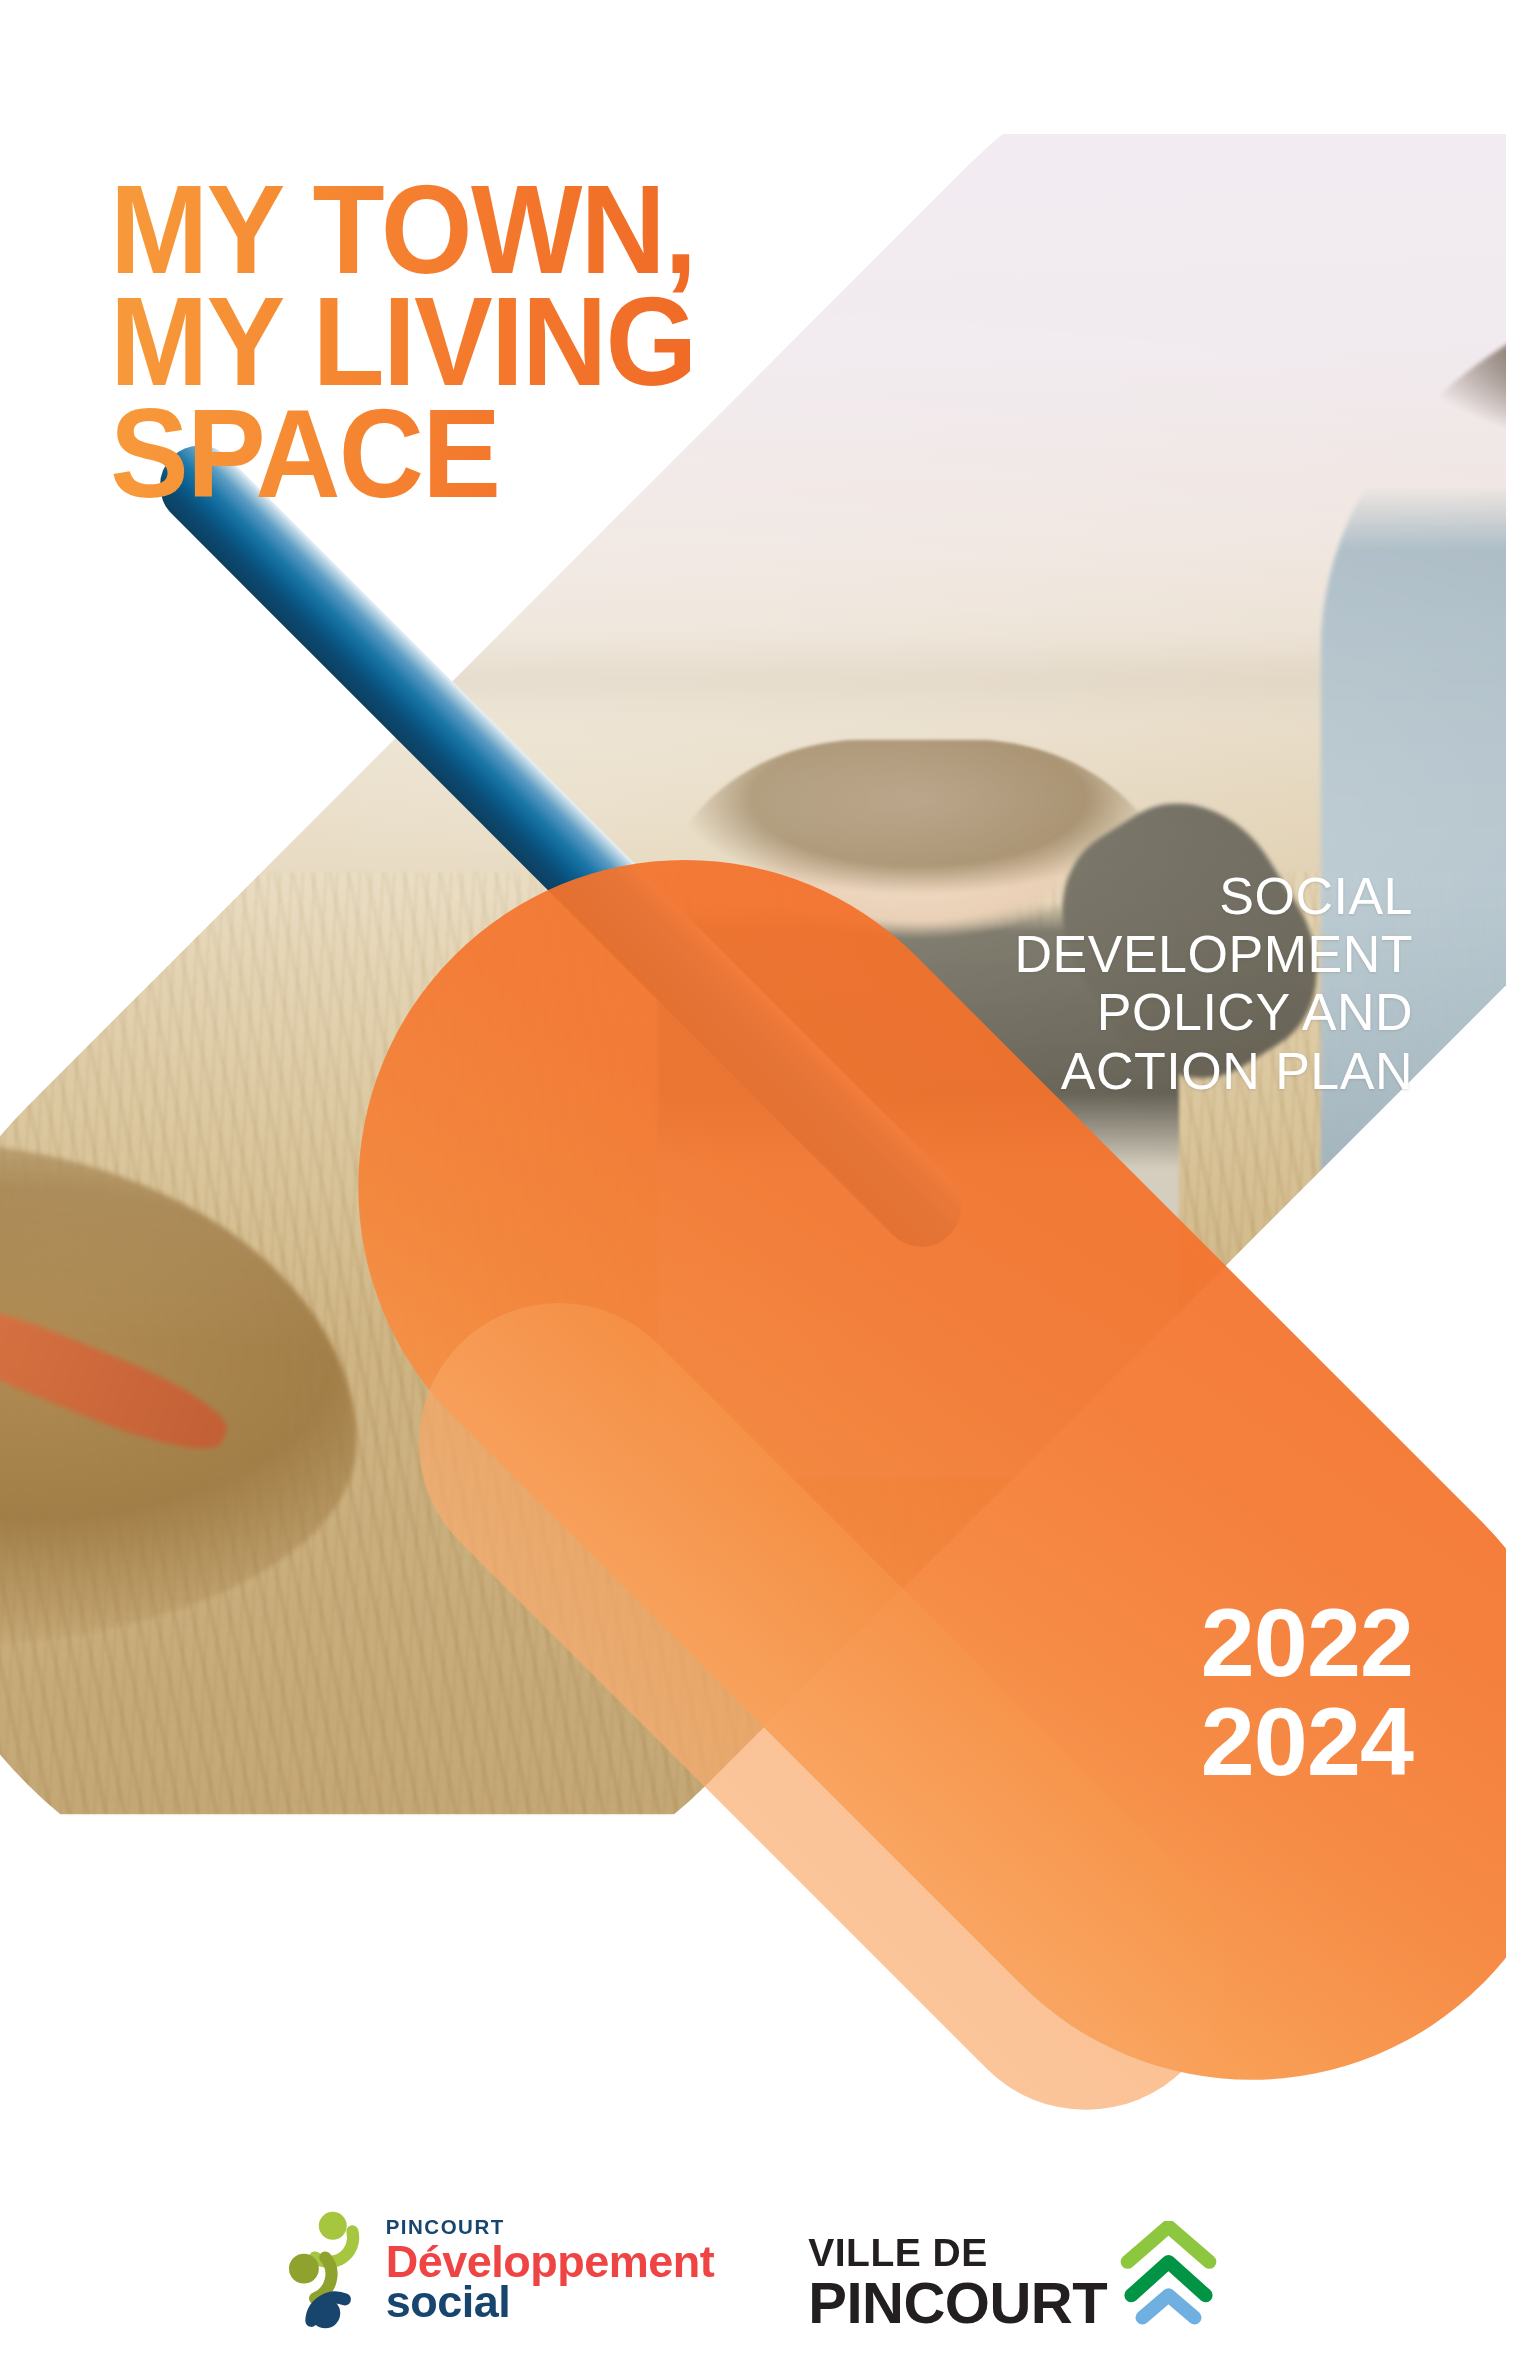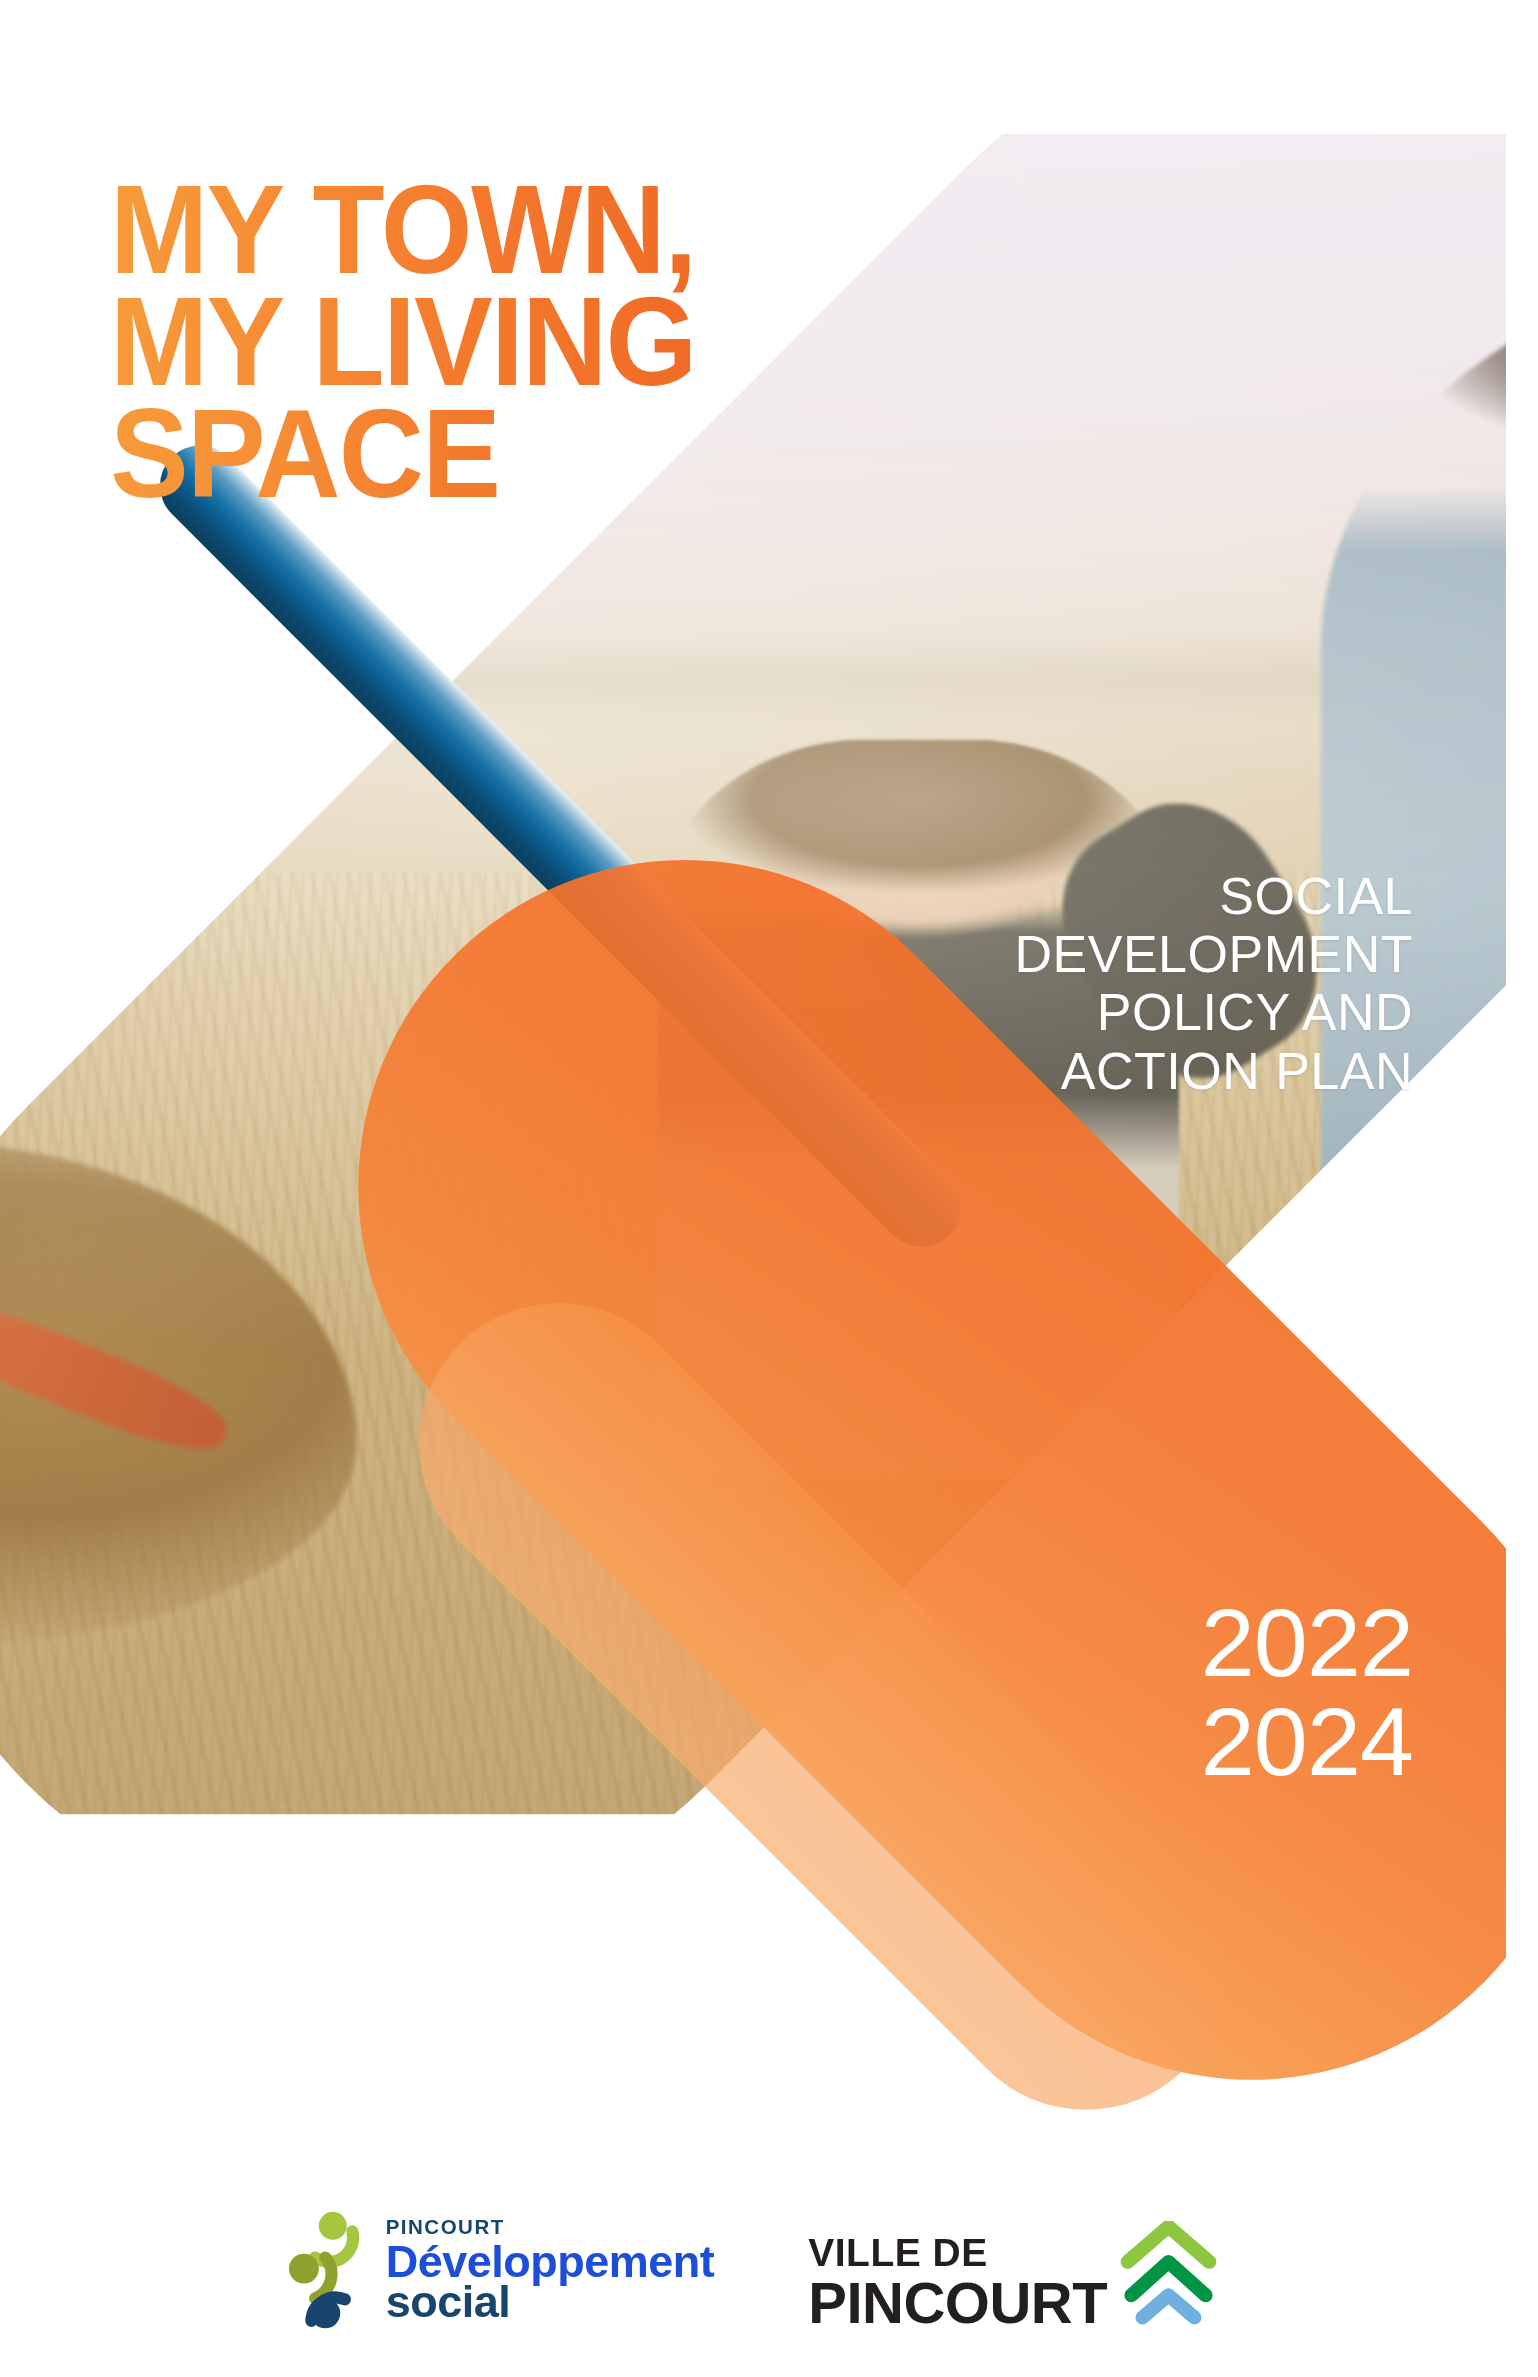--- a/index.html
+++ b/index.html
@@ -181,21 +181,21 @@
     text-shadow:0 0.9px 2.8px rgba(70,70,80,.18);
   }
 
   
   #years{
     position:absolute;right:93px;top:1594px;
     text-align:right;
     color:#ffffff;
     font-size:97px;
     line-height:1.02;
-    font-weight:normal;
+    font-weight:bold;
     letter-spacing:-0.9px;
     white-space:pre-line;
     z-index:8;
     margin-left:16px;
   }
 
   
   #footer{
     position:absolute;left:0;right:0;bottom:45px;
     display:flex;justify-content:center;align-items:flex-end;
@@ -205,21 +205,21 @@
 
   
   #logo-ds{display:flex;align-items:center;gap:13px;}
   #logo-ds .mark{width:86px;height:123px;flex:0 0 auto;}
   #logo-ds .words{display:flex;flex-direction:column;line-height:1;}
   #logo-ds .w-pincourt{
     color:#17456e;font-size:20.5px;font-weight:bold;letter-spacing:1.5px;
     margin-bottom:1.9px;
   }
   #logo-ds .w-dev{
-    color:#1d4ed8;font-size:45px;font-weight:bold;letter-spacing:-0.5px;
+    color:#ef4444;font-size:45px;font-weight:bold;letter-spacing:-0.5px;
   }
   #logo-ds .w-social{
     color:#17456e;font-size:45px;font-weight:bold;letter-spacing:-0.5px;margin-top:-5.6px;
   }
 
   
   #logo-vp{display:flex;align-items:flex-start;gap:11.2px;}
   #logo-vp .words{display:flex;flex-direction:column;line-height:1;margin-top:14px;}
   #logo-vp .w-ville{
     color:#231f20;font-size:39px;font-weight:bold;letter-spacing:0.5px;

